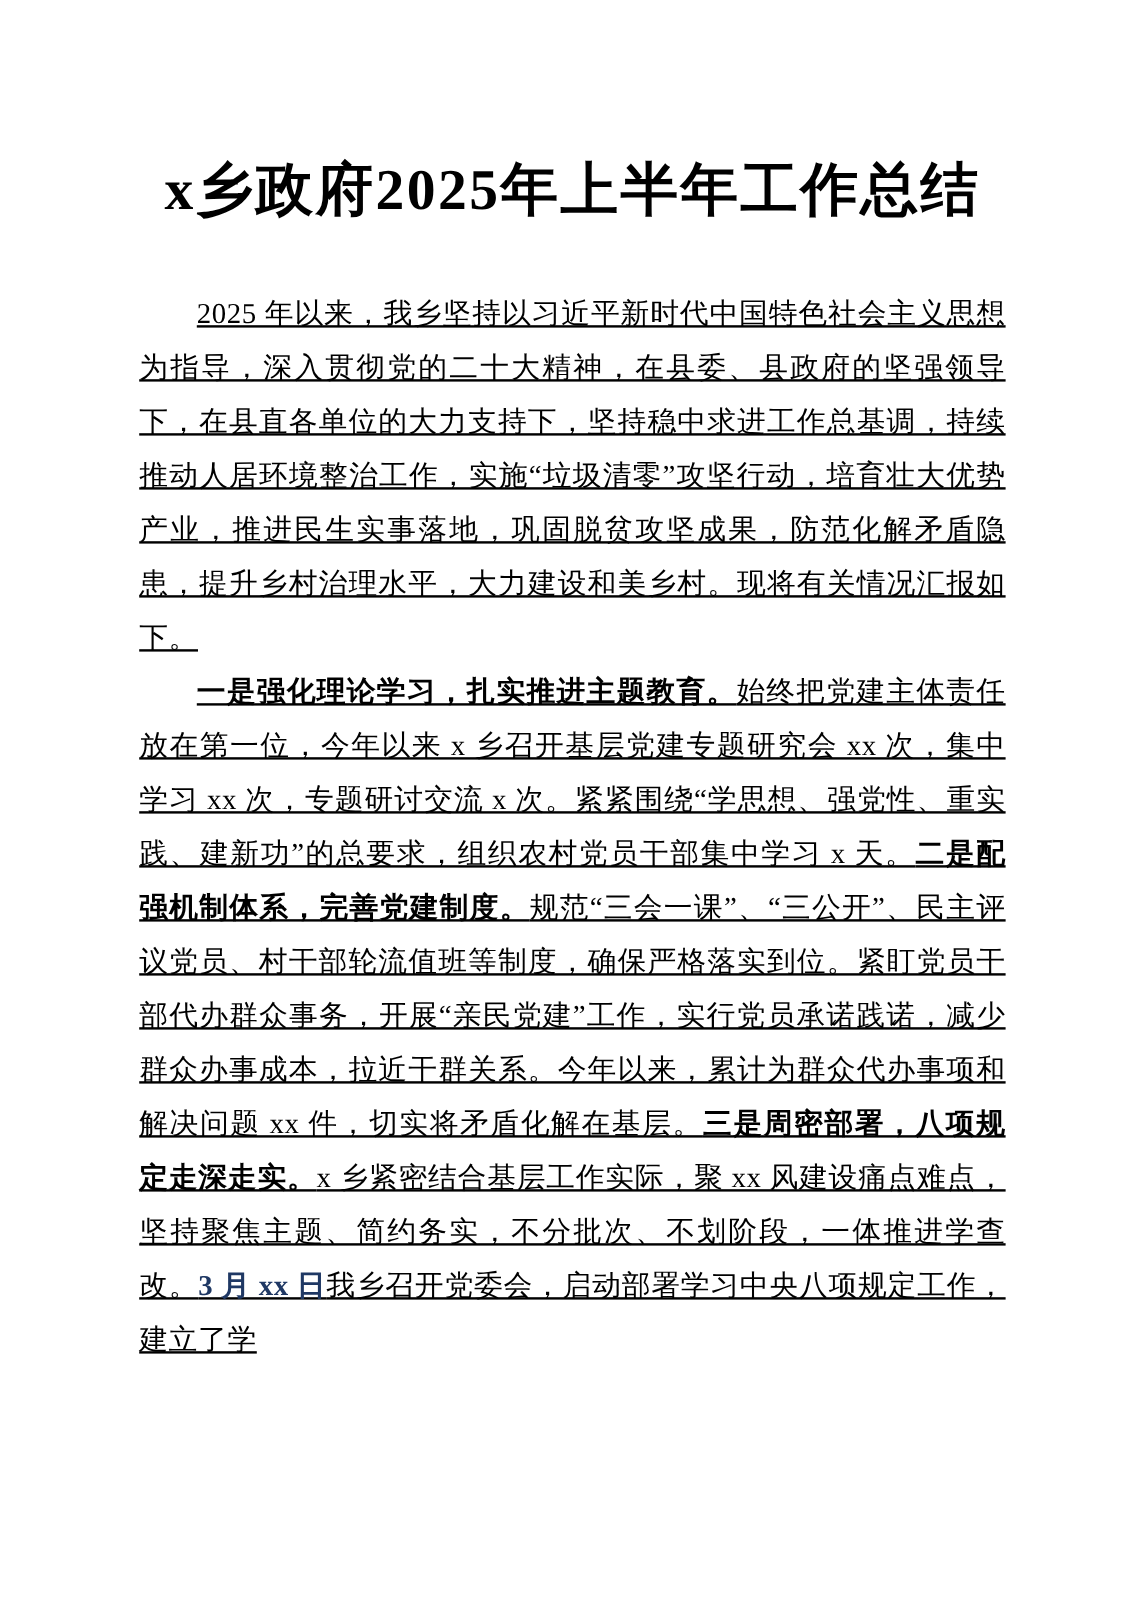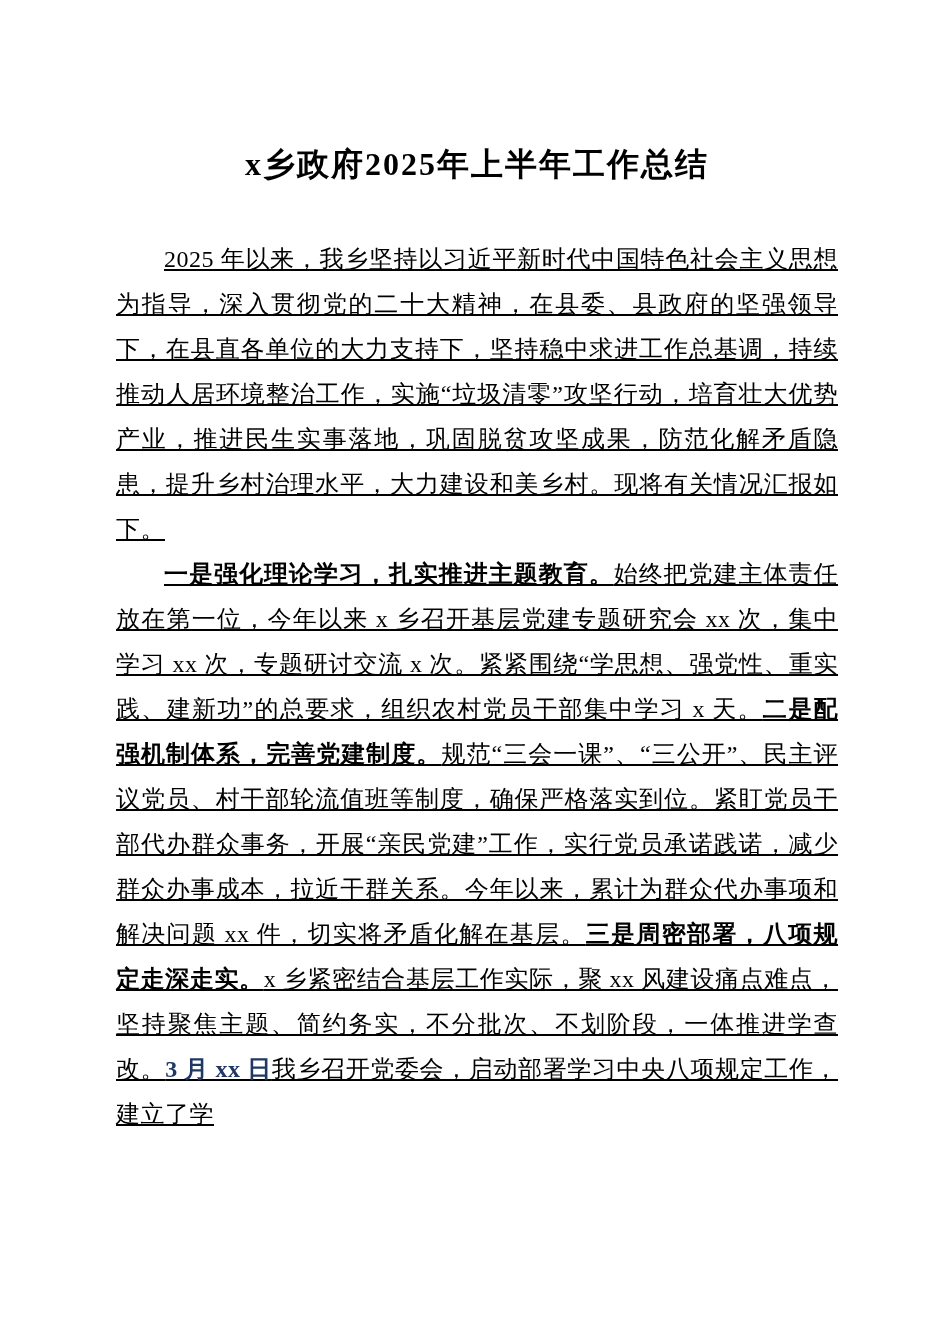--- a/index.html
+++ b/index.html
@@ -12,22 +12,22 @@
     font-family: "Liberation Serif", "DejaVu Serif", serif;
     overflow: hidden;
   }
   .page {
     width: 950px;
     height: 1344px;
     padding: 126px 112px 40px 116px;
     background: #ffffff;
   }
   .doc-title {
-    margin: 17px 0 50px 0;
-    font-size: 32px;
+    margin: 0 0 50px 0;
+    font-size: 48px;
     font-weight: 700;
     text-align: center;
     letter-spacing: 2px;
     font-family: "Liberation Serif", "DejaVu Serif", serif;
   }
   .para {
     margin: 0;
     font-size: 24px;
     line-height: 45px;
     text-align: justify;

